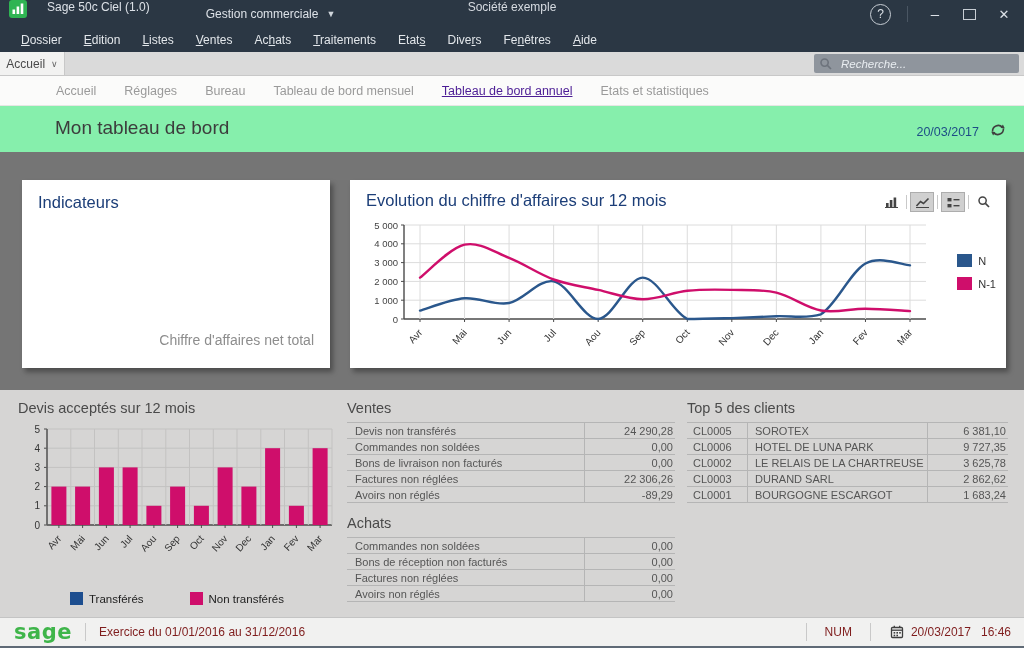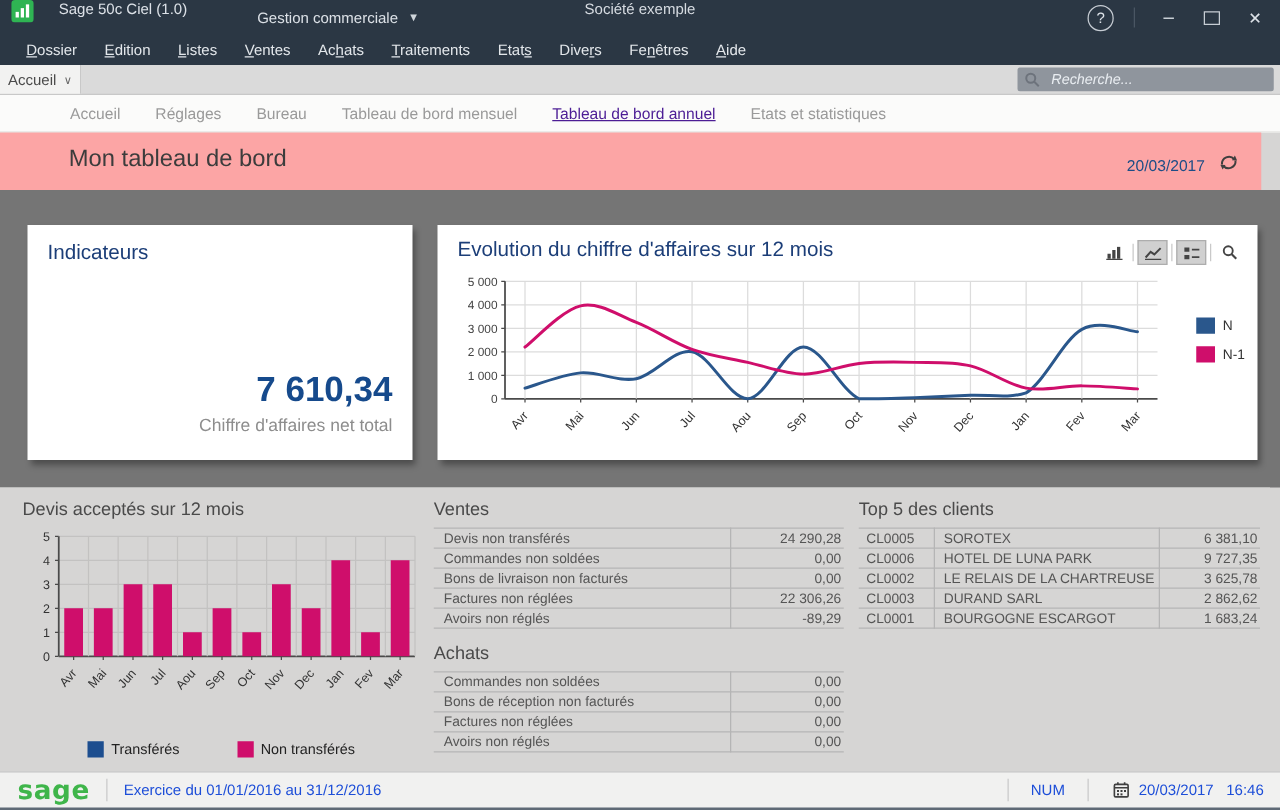--- a/index.html
+++ b/index.html
@@ -28,21 +28,21 @@
   .caret2{font-size:9px;color:#666;}
   .search-box{position:absolute;right:5px;top:2px;width:205px;height:19px;background:#8f959d;border-radius:2px;display:flex;align-items:center;}
   .search-box svg{margin-left:5px;flex:0 0 auto;}
   .search-input{background:transparent;border:none;outline:none;color:#eef1f4;font-style:italic;font-size:11.5px;width:165px;margin-left:6px;font-family:"Liberation Sans",sans-serif;}
   .search-input::placeholder{color:#e9edf1;opacity:1;}
   
   .tabs-row{position:absolute;top:76px;left:0;right:0;height:29px;background:#fbfbfa;display:flex;align-items:center;padding-left:42px;border-bottom:1px solid #e6e6e4;}
   .tab{font-size:12.5px;color:#9a9a9a;padding:0 14px;}
   .tab.active{color:#4c1d95;text-decoration:underline;}
   
-  .page-header{position:absolute;top:106px;left:0;right:15px;height:46px;background:#fca5a5;}
+  .page-header{position:absolute;top:106px;left:0;right:0;height:46px;background:#86efac;}
   .page-title{position:absolute;left:55px;top:11px;font-size:19px;color:#3c3c3c;}
   .header-right{position:absolute;right:18px;top:16px;display:flex;align-items:center;gap:11px;}
   .header-date{color:#1d4d86;font-size:12.5px;}
   
   .mid-band{position:absolute;top:152px;left:0;right:0;height:238px;background:#757575;padding-left:22px;}
   .card{position:absolute;background:#fff;box-shadow:3px 4px 5px rgba(0,0,0,.35);}
   .card-ind{left:22px;top:28px;width:308px;height:188px;}
   .card-title{font-size:16.5px;color:#1c3e78;}
   .card-ind .card-title{position:absolute;left:16px;top:13px;}
   .ind-box{position:absolute;left:15px;right:15px;top:46px;height:62px;background:#e2e1df;}
@@ -76,21 +76,21 @@
   .t-label{padding-left:8px;flex:1;white-space:nowrap;overflow:hidden;}
   .t-value{width:88px;text-align:right;padding-right:2px;}
   .t-code{width:60px;padding-left:6px;box-sizing:border-box;}
   .t-name{flex:1;padding-left:8px;white-space:nowrap;overflow:hidden;}
   .v-div{position:absolute;top:0;bottom:0;width:1px;background:#b5b5b5;}
   .achats-title{margin-top:12px;}
   
   .status-bar{position:absolute;top:617px;left:0;right:0;height:31px;box-sizing:border-box;background:#f1f1f0;border-top:1px solid #c4c4c4;border-bottom:2px solid #5f6a76;display:flex;align-items:center;}
   .sage-logo{color:#3fb54a;font-size:21px;font-weight:bold;margin-left:14px;letter-spacing:.5px;font-family:"DejaVu Sans",sans-serif;line-height:24px;}
   .sb-sep{width:1px;height:18px;background:#c9c9c9;margin:0 13px;}
-  .sb-text{font-size:12px;color:#1d4ed8;}
+  .sb-text{font-size:12px;color:#7f1d1d;}
   .sb-right{margin-left:auto;display:flex;align-items:center;margin-right:8px;}
   .sb-right .sb-text{margin:0 5px;}
   .cal-icon{display:flex;margin:0 2px 0 6px;}
   #line-chart text,#bar-chart text{font-family:"Liberation Sans",sans-serif;}
 </style>
 </head>
 <body>
 
 <div class="titlebar">
   <span class="app-icon">
@@ -165,21 +165,20 @@
           <path d="M13.4,6.4 A5.6,5.6 0 0 1 3.6,10.6" fill="none" stroke="#3f3f3f" stroke-width="1.6"></path>
           <polygon points="3.1,13.6 1.3,9.7 5.4,9.9" fill="#3f3f3f"></polygon>
         </svg>
     </span>
   </span>
 </div>
 
 <div class="mid-band">
   <div class="card card-ind">
     <div class="card-title">Indicateurs</div>
-    <div class="ind-total">7 610,34</div>
     <div class="ind-total-label">Chiffre d'affaires net total</div>
   </div>
 
   <div class="card card-chart">
     <div class="card-title">Evolution du chiffre d'affaires sur 12 mois</div>
     <span class="chart-tools">
       <span class="tool">
         <svg width="15" height="13" viewBox="0 0 15 13">
             <rect x="2" y="7" width="2.6" height="4" fill="#444"></rect>
             <rect x="5.8" y="4" width="2.6" height="7" fill="#444"></rect>

